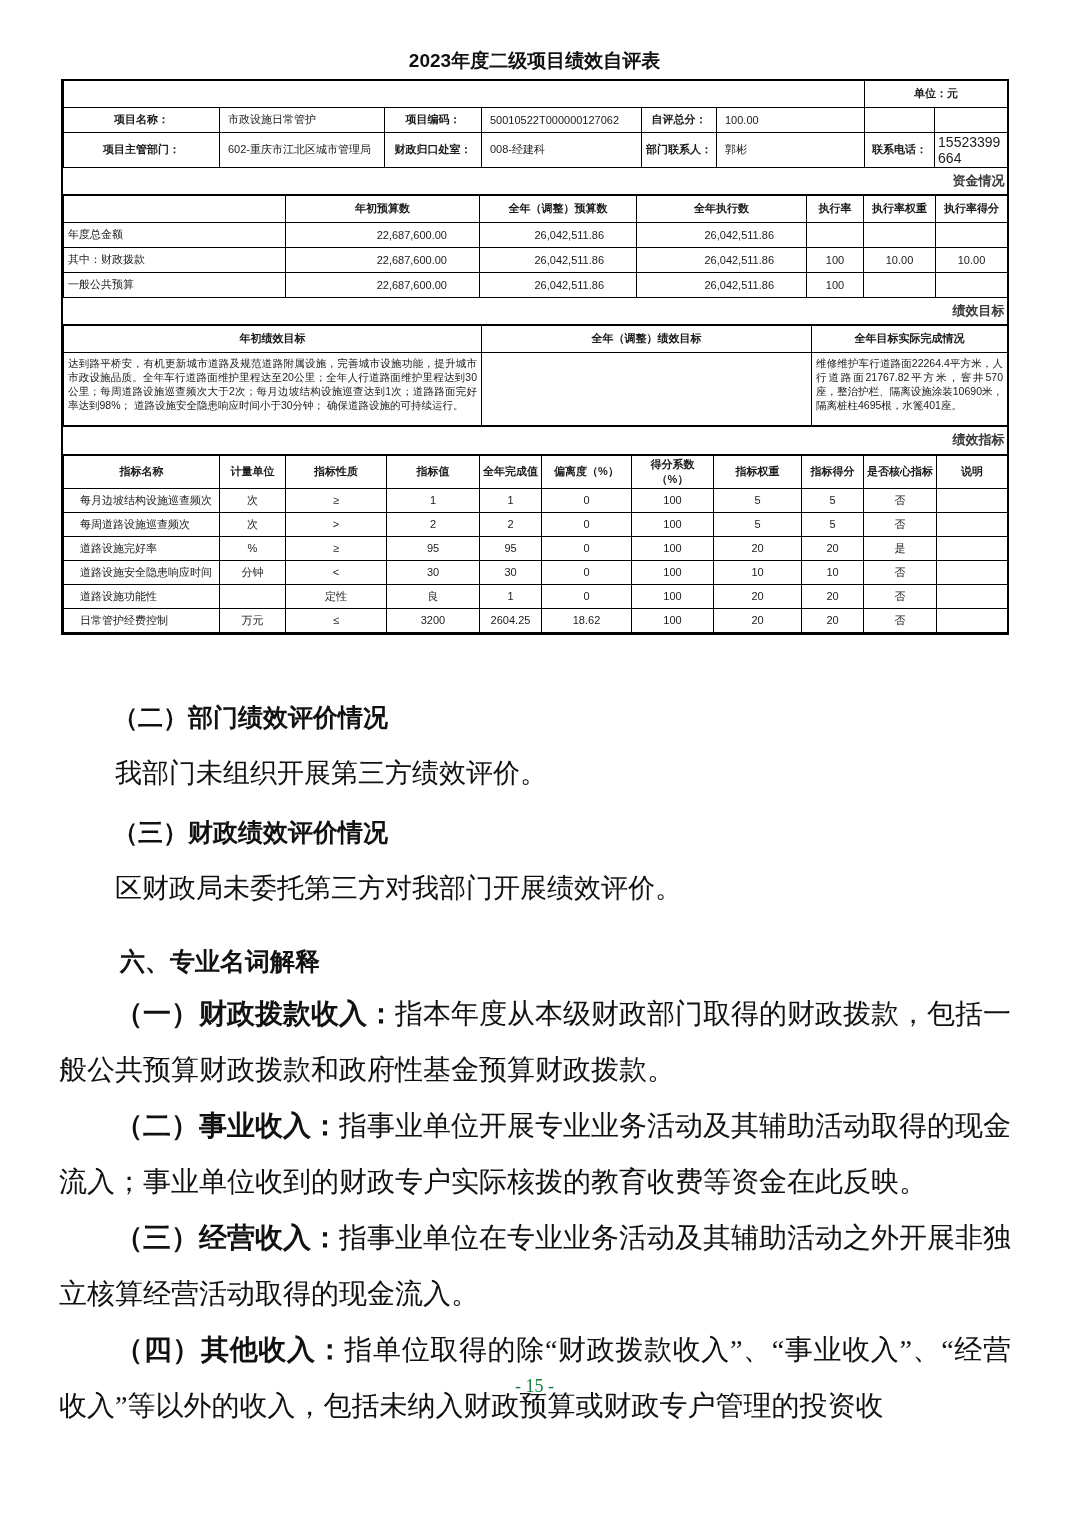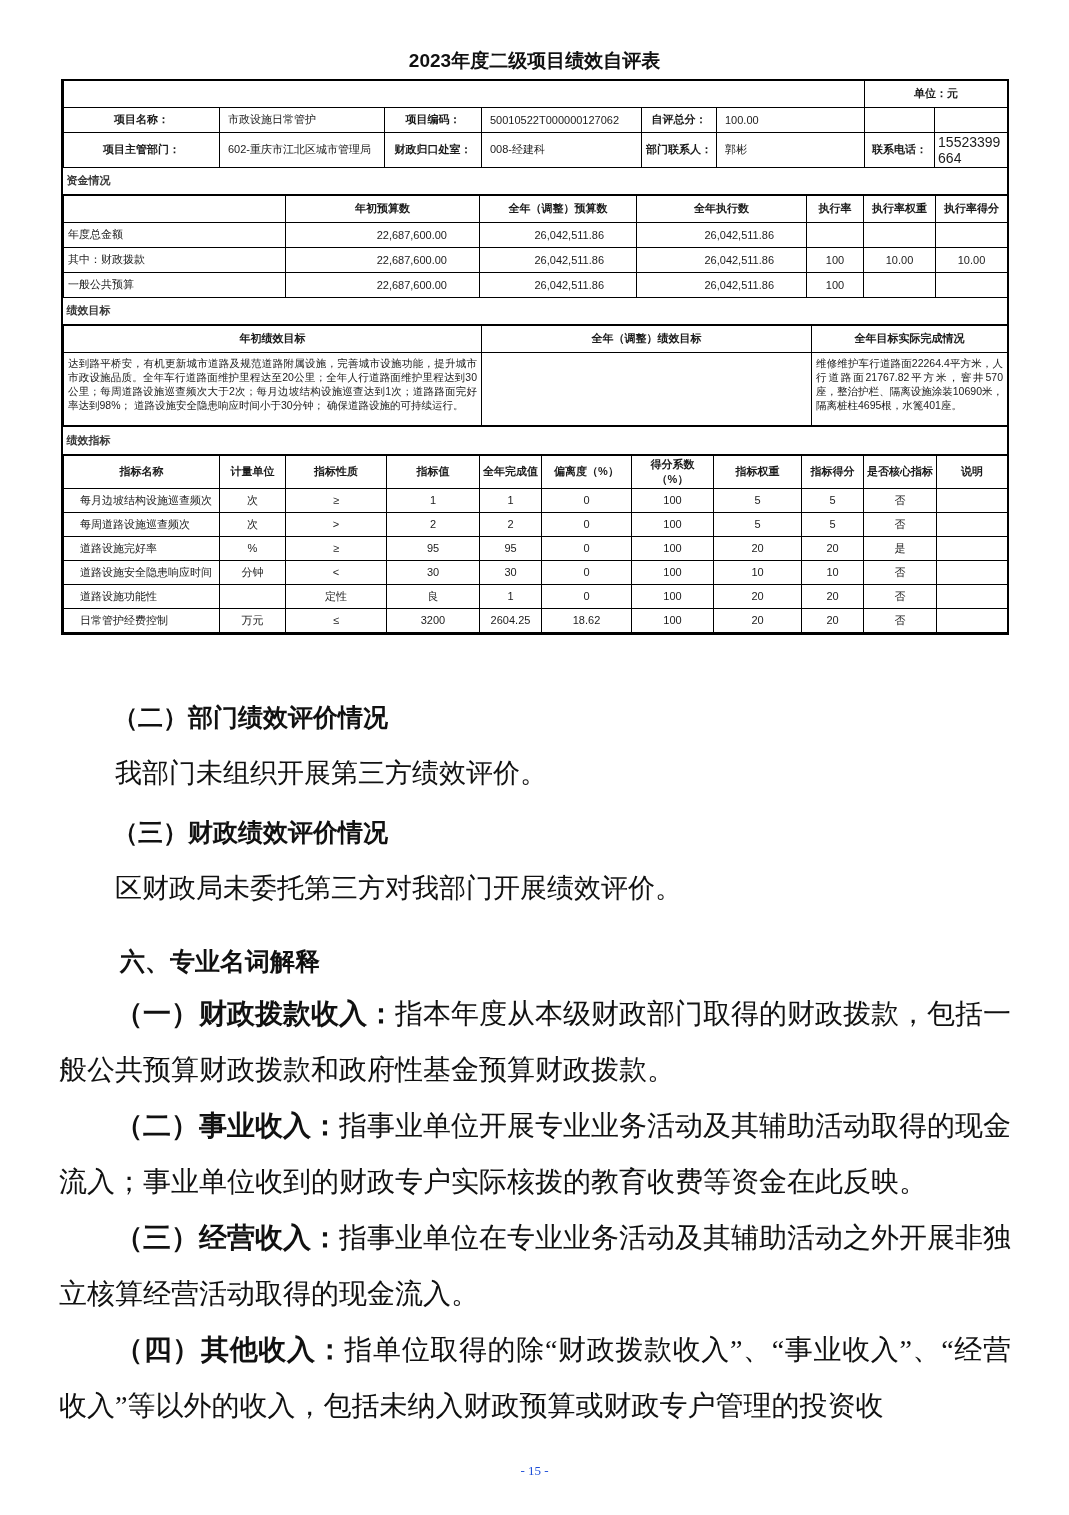--- a/index.html
+++ b/index.html
@@ -38,23 +38,23 @@
   td, th {
     border: 1px solid #000;
     padding: 1px 3px;
     height: 25px;
     overflow: hidden;
     font-weight: normal;
     color: #1a1a1a;
     word-break: break-all;
   }
   tr.band td {
-    text-align: left;
-    font-weight: bold;
-    font-size: 11px;
+    text-align: right;
+    font-weight: bold;
+    font-size: 13px;
     color: #3a3a3a;
     height: 28px;
     border-left: none; border-right: none;
   }
   tr.hdr th {
     text-align: center;
     font-weight: bold;
     border-top-width: 2px;
     height: 27px;
   }
@@ -117,25 +117,25 @@
     font-family: "Liberation Serif", "DejaVu Serif", serif;
     font-size: 28px;
     line-height: 56px;
     color: #111;
     text-align: justify;
   }
   .defs p { margin: 0; text-indent: 2em; }
   .defs .term { font-weight: bold; }
   .footer {
     position: absolute;
-    top: 1463px; left: 0; width: 100%;
+    top: 1376px; left: 0; width: 100%;
     text-align: center;
     font-family: "Liberation Serif", "DejaVu Serif", serif;
-    font-size: 13px;
-    color: #1d4ed8;
+    font-size: 18px;
+    color: #15803d;
   }
 </style>
 </head>
 <body>
 
 <div class="page">
 
   <div class="doc-title">2023年度二级项目绩效自评表</div>
 
   <div class="tablewrap">

